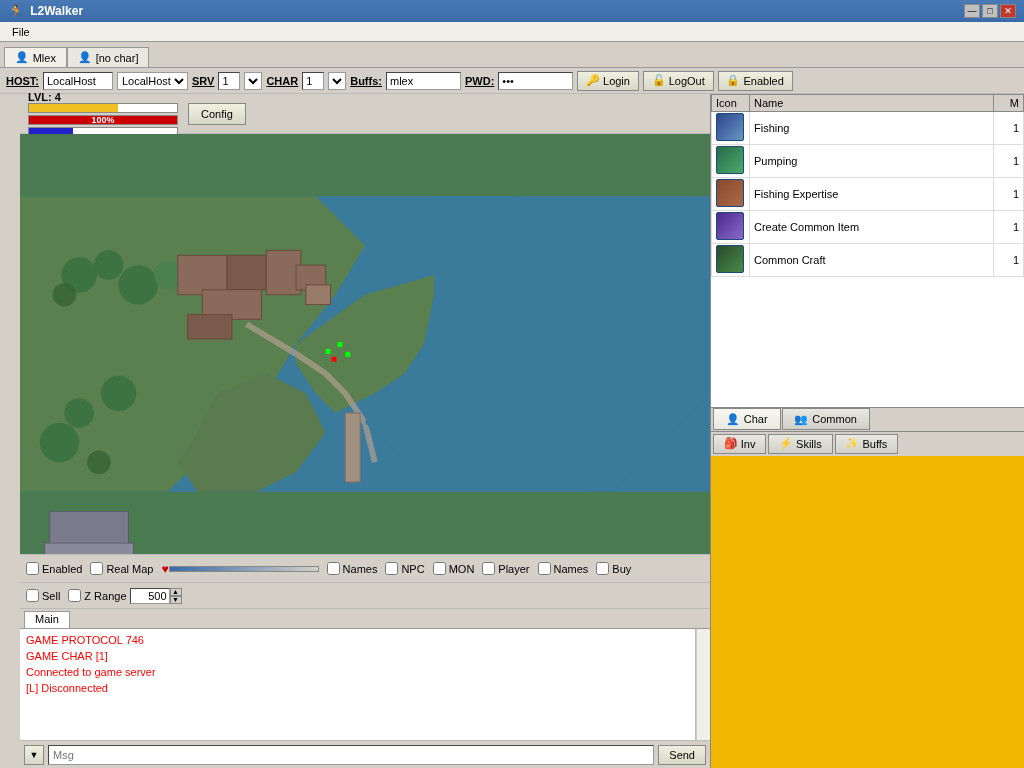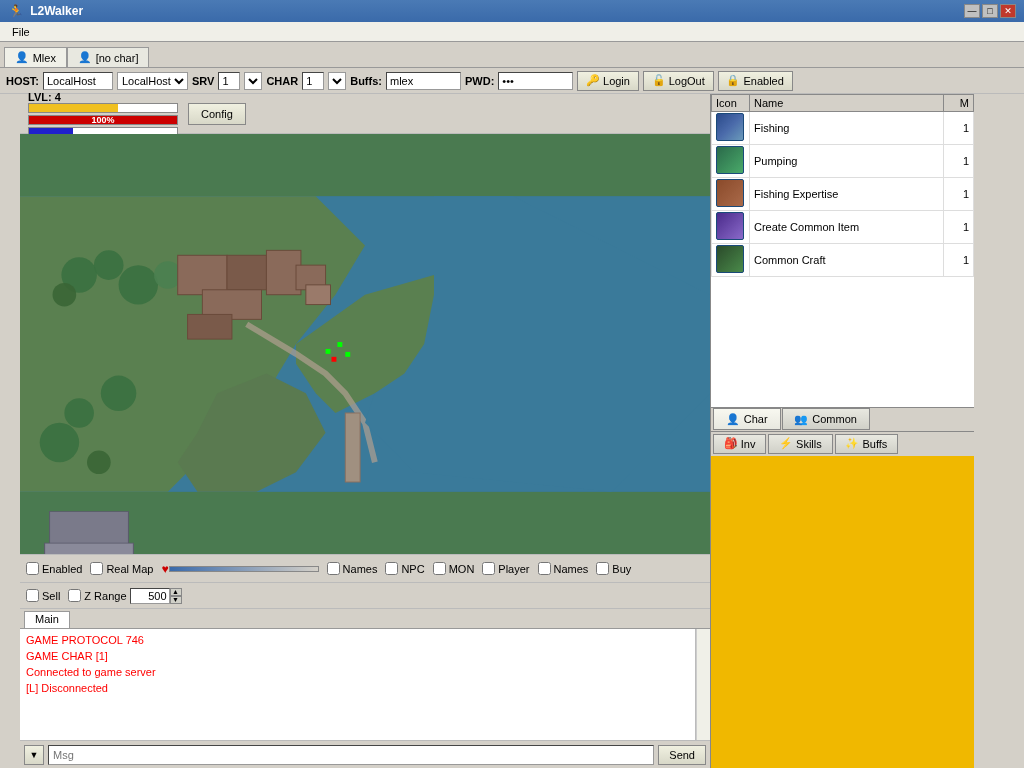--- a/index.html
+++ b/index.html
@@ -61,21 +61,21 @@
     
     #connbar {
       background: #d4d0c8;
       height: 26px;
       display: flex;
       align-items: center;
       padding: 2px 6px;
       gap: 4px;
       border-bottom: 1px solid #bbb;
     }
-    .connbar-label { font-size: 11px; font-weight: bold; }
+    .connbar-label { font-size: 11px; font-weight: bold; text-decoration: underline; }
     .connbar-input {
       height: 18px;
       border: 1px inset #999;
       background: white;
       padding: 0 3px;
       font-size: 11px;
     }
     .connbar-select {
       height: 18px;
       border: 1px solid #999;
@@ -241,21 +241,21 @@
     #chat-input {
       flex: 1; height: 20px; border: 1px inset #999; background: white; font-size: 11px; padding: 0 4px;
     }
     #send-btn {
       height: 20px; padding: 0 10px; background: linear-gradient(to bottom, #f0f0e0, #d8d8c8);
       border: 1px solid #888; font-size: 11px; cursor: pointer;
     }
 
     
     #right-panel {
-      width: 264px;
+      width: 314px;
       background: #d4d0c8;
       display: flex;
       flex-direction: column;
       border-left: 1px solid #888;
     }
 
     
     #skills-table-container {
       flex: 1;
       background: white;

